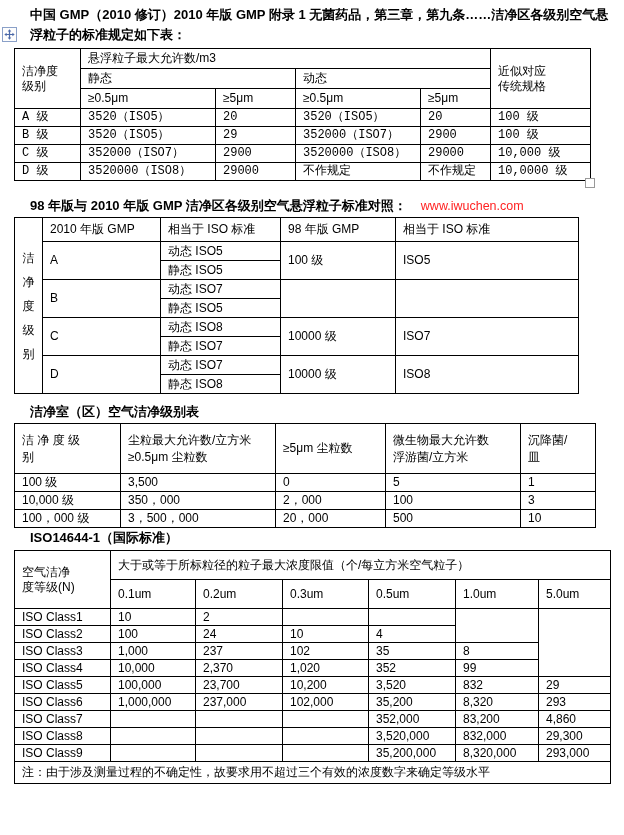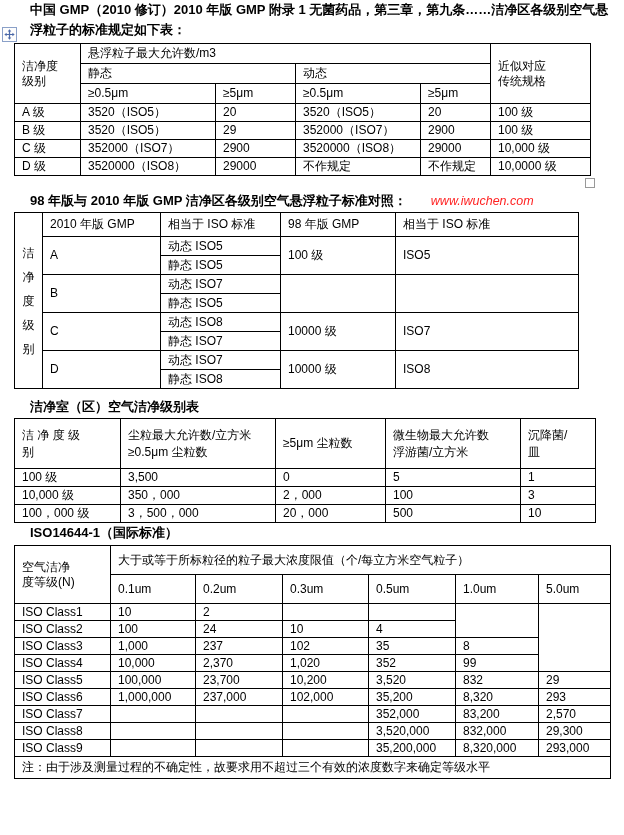--- a/index.html
+++ b/index.html
@@ -3,34 +3,34 @@
 <meta charset="utf-8">
 <style>
   html,body { margin:0; padding:0; background:#fff; }
   .doc {
     position:relative; width:624px; height:835px; overflow:hidden;
     background:#fff; color:#000;
     font-family:"Liberation Sans","DejaVu Sans",sans-serif;
     font-size:12px;
   }
   .heading { font-weight:bold; font-size:13px; line-height:20px; margin:0 10px 0 30px; }
-  .intro { }
+  .intro { padding-top:5px; }
   .s2 { margin-top:15px; }
   .s3a { margin-top:13px; }
   .s3b { margin-top:8px; }
   .s4 { }
-  .link { color:#ff2222; font-weight:normal; font-size:12.5px; margin-left:24px; text-decoration:none;font-style:italic; }
+  .link { color:#ff2222; font-weight:normal; font-size:12.5px; margin-left:14px; text-decoration:none; }
 
   table { border-collapse:collapse; table-layout:fixed; margin-left:14px; }
   td { border:1px solid #000; padding:0 7px; vertical-align:middle; overflow:hidden; line-height:15px; }
   .pre { white-space:pre-line; }
 
   .t1 { margin-top:3px; }
   .t1 tr.hh { height:20px; }
-  .t1 tr.dd { height:18px; }
+  .t1 tr.dd { height:18px;font-family:Liberation Mono, monospace; }
 
   .t2 { margin-top:1px; }
   .t2 tr.hh { height:24px; }
   .t2 tr.dd { height:19px; }
   .vlabel { text-align:center; padding:0 2px; line-height:24px; }
 
   .t3 { margin-top:1px; }
   .t3 tr.hh { height:50px; }
   .t3 tr.dd { height:18px; }
   .t3 tr.hh td { line-height:17px; }
@@ -310,21 +310,21 @@
       <td>8,320</td>
       <td>293</td>
     </tr>
     <tr class="dd">
       <td>ISO Class7</td>
       <td></td>
       <td></td>
       <td></td>
       <td>352,000</td>
       <td>83,200</td>
-      <td>2,570</td>
+      <td>4,860</td>
     </tr>
     <tr class="dd">
       <td>ISO Class8</td>
       <td></td>
       <td></td>
       <td></td>
       <td>3,520,000</td>
       <td>832,000</td>
       <td>29,300</td>
     </tr>

